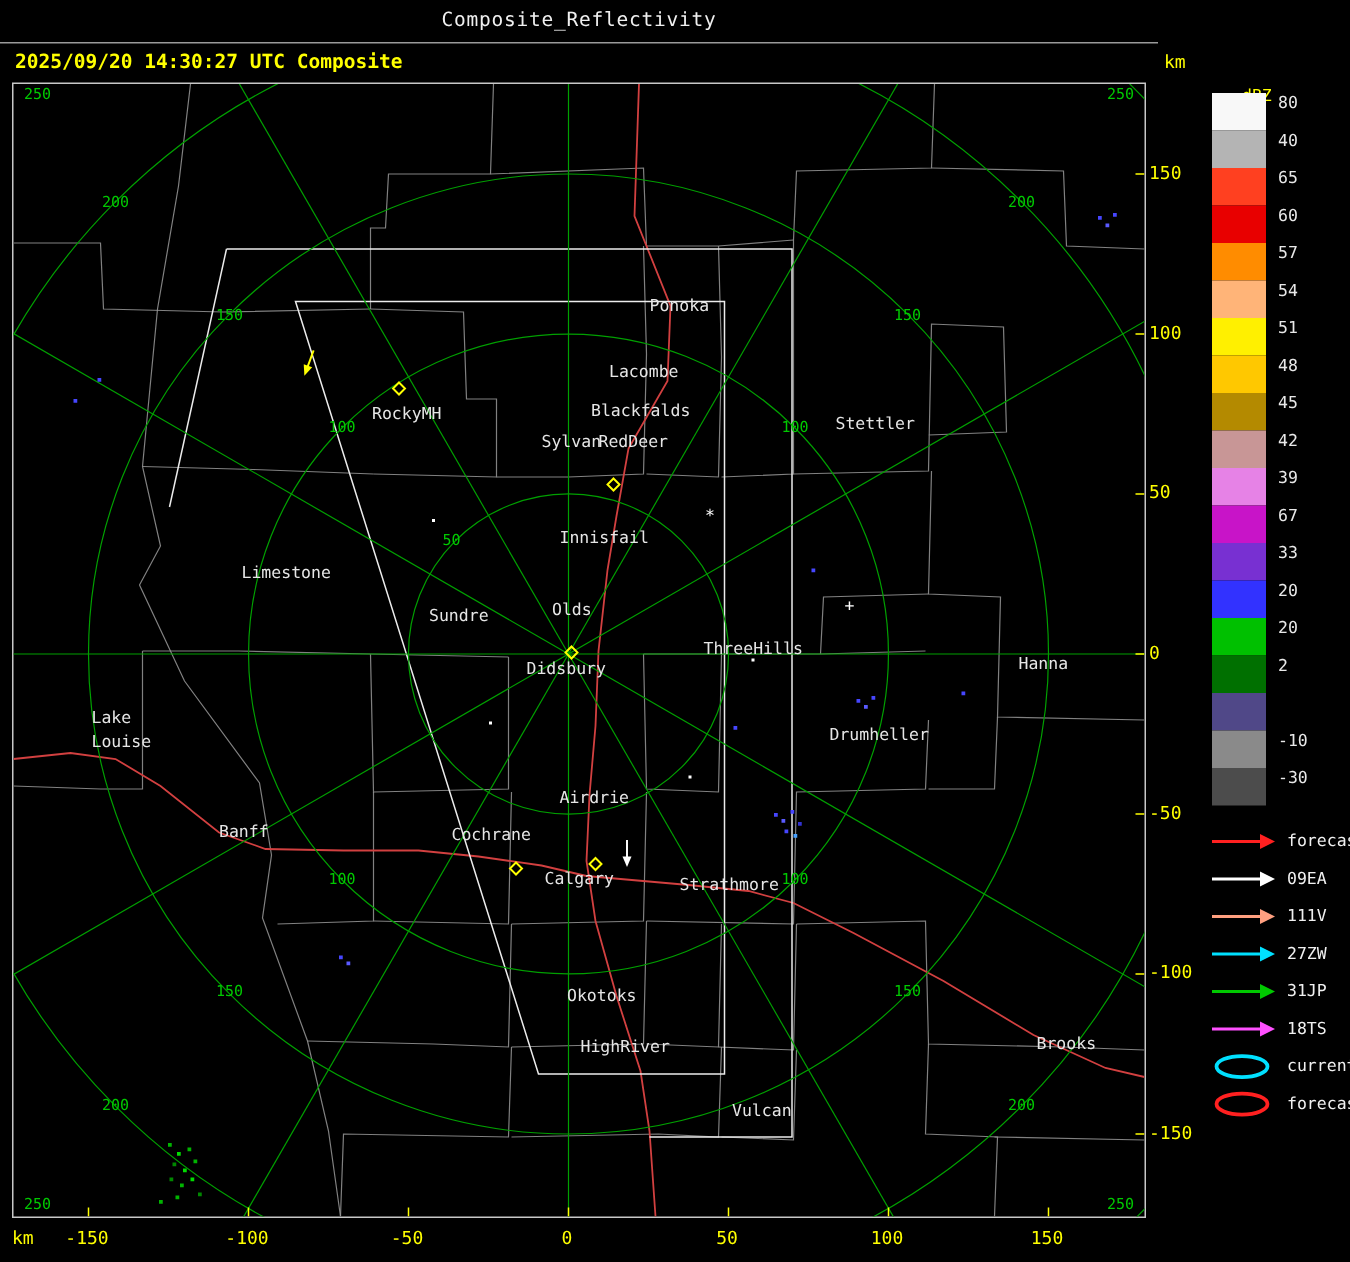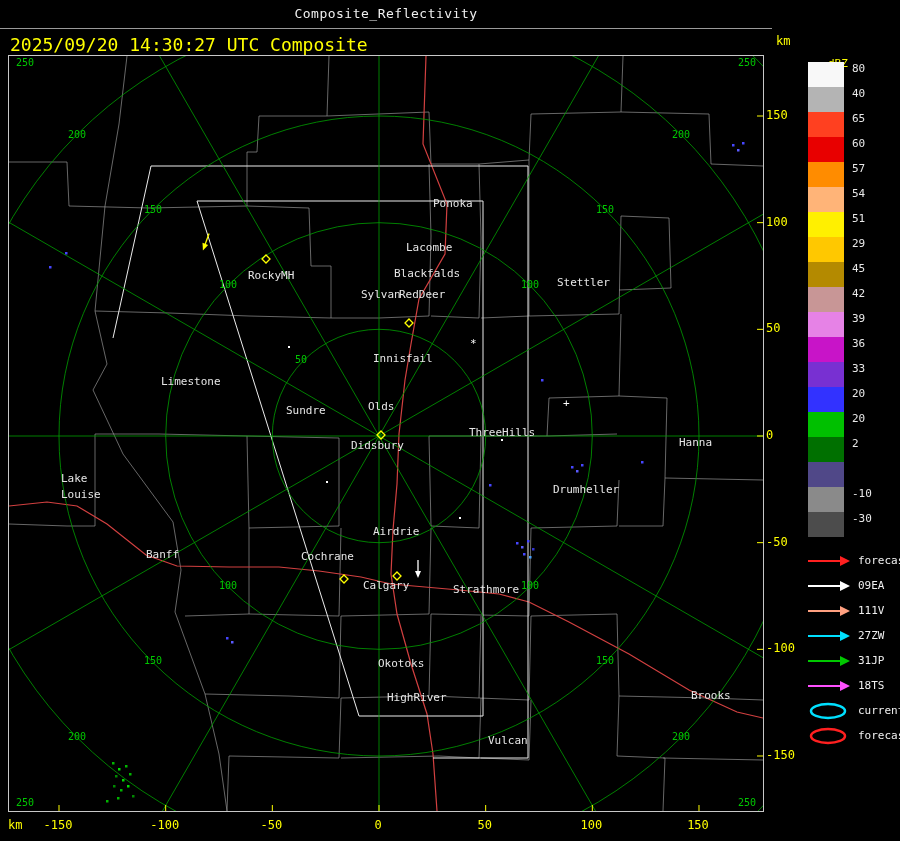--- a/index.html
+++ b/index.html
@@ -1,20 +1,20 @@
 <!DOCTYPE html>
 <html><head>
 <meta charset="utf-8">
 <style>
   html,body{margin:0;padding:0;background:#000;}
   body{width:900px;height:841px;position:relative;overflow:hidden;
        font-family:"DejaVu Sans Mono",monospace;color:#e8e8e8;}
   .titlebar{position:absolute;left:0;top:0;width:772px;height:28px;text-align:center;
             font-size:13px;line-height:27px;color:#f0f0f0;border-bottom:1px solid #9a9a9a;letter-spacing:.5px;}
-  .datetime{position:absolute;left:10px;top:34px;color:#ffff00;font-size:18px;}
+  .datetime{position:absolute;left:10px;top:34px;color:#ffff00;font-size:13px;font-weight:bold;}
   .unit-right{position:absolute;left:776px;top:34px;color:#ffff00;font-size:12px;}
   .scale-unit{position:absolute;left:828px;top:57px;color:#ffff00;font-size:11px;}
   .map{position:absolute;left:8px;top:55px;width:754px;height:755px;border:1px solid #c8c8c8;background:#000;}
   .map svg{position:absolute;left:0;top:0;}
   .boundary{stroke:#989898;stroke-width:0.8;fill:none;opacity:.85;}
   .highway{stroke:#d24040;stroke-width:1.2;fill:none;}
   .sector{stroke:#ececec;stroke-width:1;fill:none;}
   .gridline{stroke:#00a000;stroke-width:0.8;fill:none;}
   .city{fill:#e6e6e6;font-size:11px;}
   .rlabel{fill:#00c800;font-size:10px;text-anchor:middle;}
@@ -274,37 +274,37 @@
     <div class="scale-row">
       <div class="swatch" style="background: rgb(255, 180, 120);"></div>
       <div class="scale-label">54</div>
     </div>
     <div class="scale-row">
       <div class="swatch" style="background: rgb(255, 240, 0);"></div>
       <div class="scale-label">51</div>
     </div>
     <div class="scale-row">
       <div class="swatch" style="background: rgb(255, 200, 0);"></div>
-      <div class="scale-label">29</div>
+      <div class="scale-label">48</div>
     </div>
     <div class="scale-row">
       <div class="swatch" style="background: rgb(180, 138, 0);"></div>
       <div class="scale-label">45</div>
     </div>
     <div class="scale-row">
       <div class="swatch" style="background: rgb(200, 150, 150);"></div>
       <div class="scale-label">42</div>
     </div>
     <div class="scale-row">
       <div class="swatch" style="background: rgb(230, 130, 230);"></div>
       <div class="scale-label">39</div>
     </div>
     <div class="scale-row">
       <div class="swatch" style="background: rgb(200, 20, 200);"></div>
-      <div class="scale-label">36</div>
+      <div class="scale-label">67</div>
     </div>
     <div class="scale-row">
       <div class="swatch" style="background: rgb(120, 48, 210);"></div>
       <div class="scale-label">33</div>
     </div>
     <div class="scale-row">
       <div class="swatch" style="background: rgb(50, 50, 255);"></div>
       <div class="scale-label">20</div>
     </div>
     <div class="scale-row">

